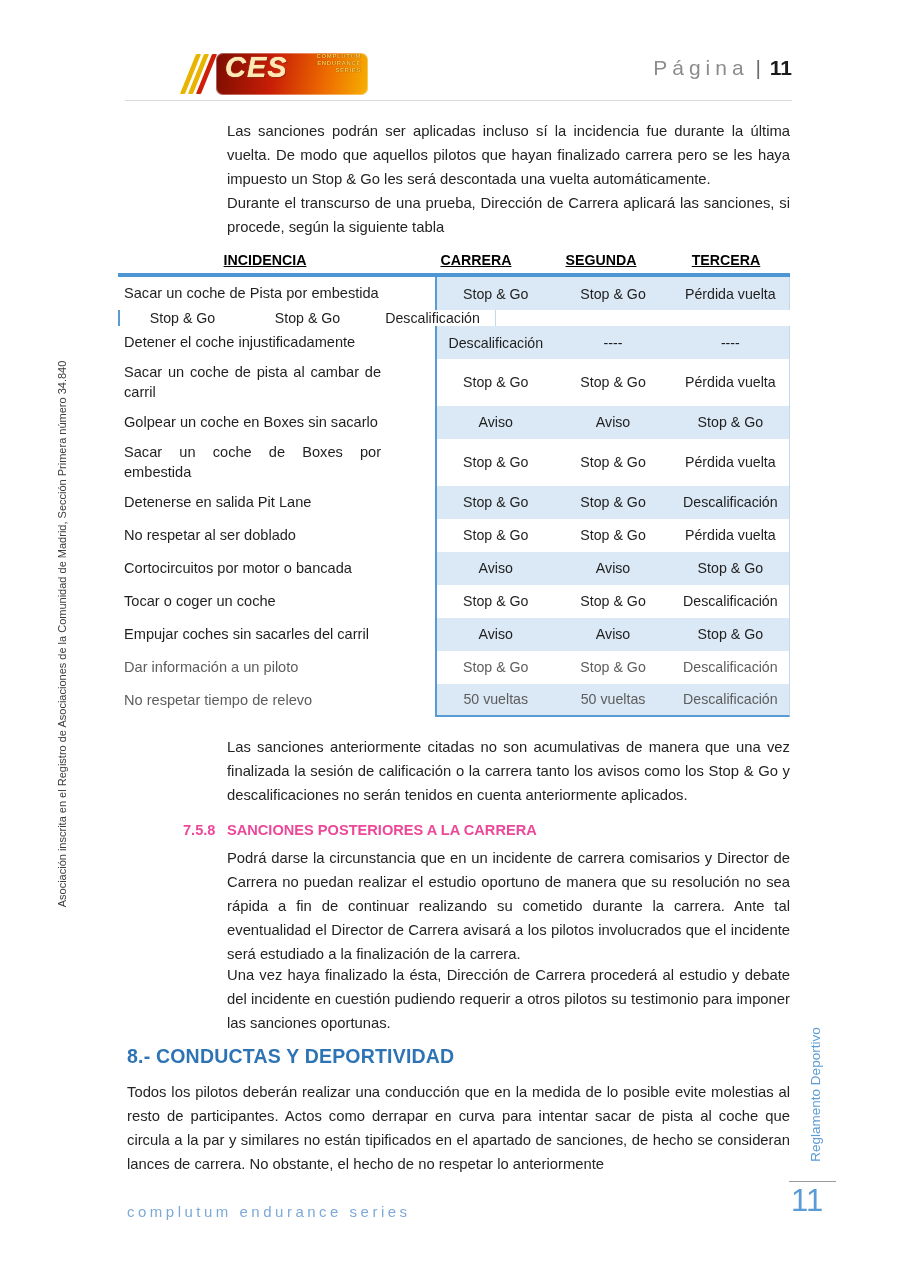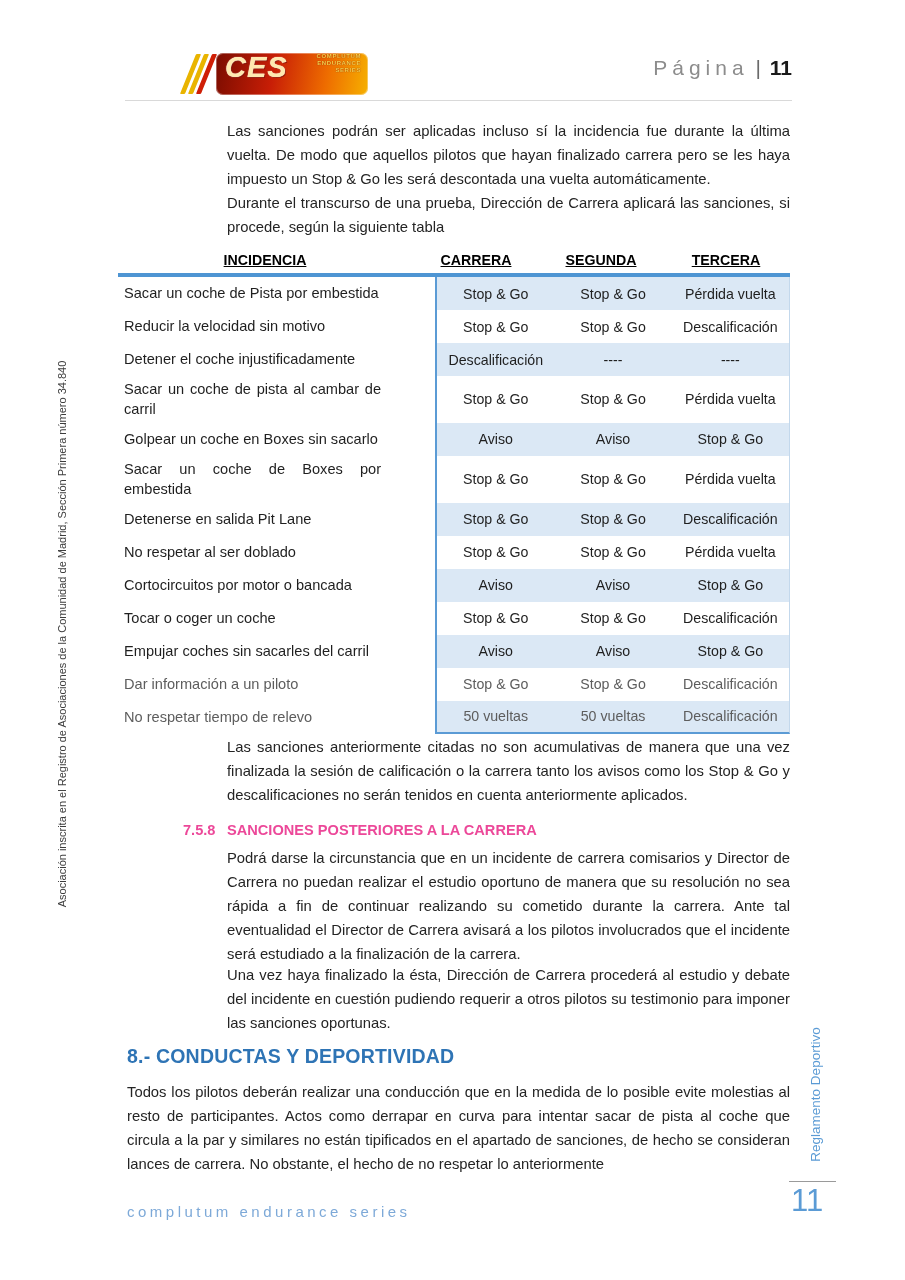--- a/index.html
+++ b/index.html
@@ -148,21 +148,20 @@
   <div id="table-body">
       <div class="trow shaded">
         <div class="tc1">Sacar un coche de Pista por embestida</div>
         <div class="tblk">
           <div class="tc">Stop &amp; Go</div>
           <div class="tc">Stop &amp; Go</div>
           <div class="tc">Pérdida vuelta</div>
         </div>
       </div>
       <div class="trow">
-        <div class="tc1">Reducir la velocidad sin motivo</div>
         <div class="tblk">
           <div class="tc">Stop &amp; Go</div>
           <div class="tc">Stop &amp; Go</div>
           <div class="tc">Descalificación</div>
         </div>
       </div>
       <div class="trow shaded">
         <div class="tc1">Detener el coche injustificadamente</div>
         <div class="tblk">
           <div class="tc">Descalificación</div>

